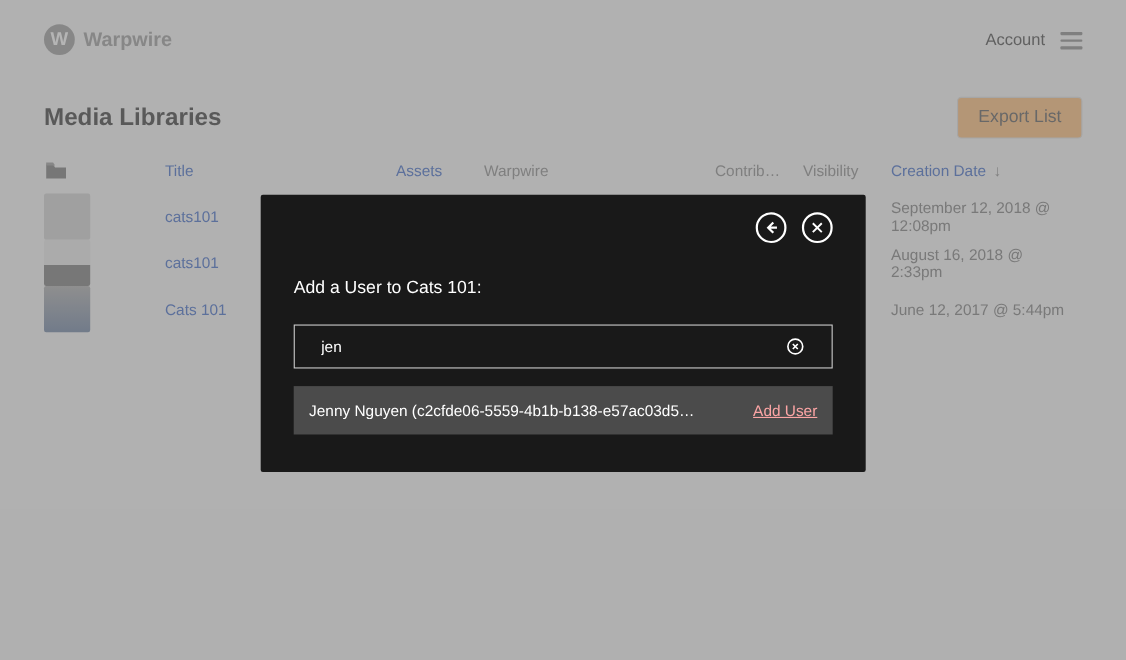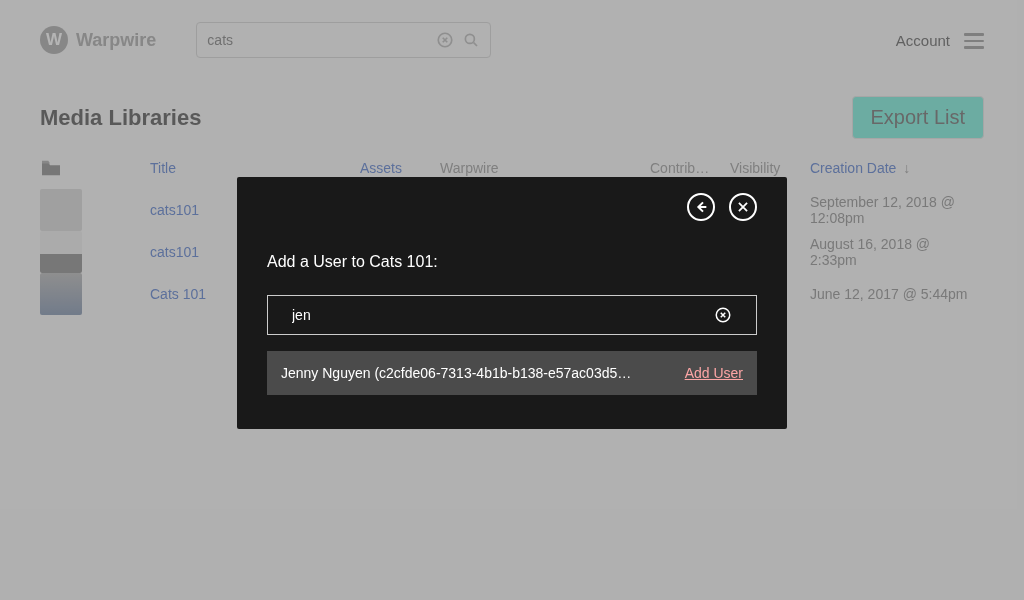--- a/index.html
+++ b/index.html
@@ -49,26 +49,26 @@
     color: #444; font-size: 15px;
   }
   .menu-icon { display: flex; flex-direction: column; gap: 4px; }
   .menu-icon span { display: block; width: 20px; height: 2.5px; background: #888; border-radius: 1px; }
 
   .main { padding: 0 40px; }
   .page-title-row { display: flex; align-items: center; margin: 16px 0 14px; }
   .page-title { font-size: 22px; font-weight: 700; color: #333; }
   .export-btn {
     margin-left: auto;
-    background: #5eead4;
+    background: #fdba74;
     color: #555;
     border: 1px solid #ddd;
     padding: 9px 18px;
     border-radius: 4px;
-    font-size: 20px;
+    font-size: 16px;
     cursor: pointer;
   }
 
   .thead {
     display: flex; align-items: center;
     padding: 6px 0 12px;
     font-size: 14px;
     color: #888;
   }
   .col-thumb { width: 110px; }
@@ -149,37 +149,20 @@
   }
   svg { display: block; }
 </style>
 </head>
 <body>
 
 <div class="header">
   <div class="logo-wrap">
     <div class="logo-circle">W</div>
     <span>Warpwire</span>
-  </div>
-  <div class="search">
-    <input value="cats" style="">
-    <div class="search-icons">
-      <span>
-        <svg width="18" height="18" viewBox="0 0 24 24" fill="none" stroke="#aaa" stroke-width="2.2">
-            <circle cx="12" cy="12" r="9"></circle>
-            <path d="M9 9l6 6M15 9l-6 6"></path>
-          </svg>
-      </span>
-      <span>
-        <svg width="18" height="18" viewBox="0 0 24 24" fill="none" stroke="#aaa" stroke-width="2.2">
-            <circle cx="10.5" cy="10.5" r="6"></circle>
-            <path d="M20 20l-4.5-4.5"></path>
-          </svg>
-      </span>
-    </div>
   </div>
   <div class="header-right">
     <span>Account</span>
     <div class="menu-icon">
         <span></span>
         <span></span>
         <span></span>
       </div>
   </div>
 </div>
@@ -265,16 +248,16 @@
   <div class="modal-input-wrap">
     <input value="jen" style="">
     <span>
       <svg width="18" height="18" viewBox="0 0 24 24" fill="none" stroke="#fff" stroke-width="2">
           <circle cx="12" cy="12" r="9"></circle>
           <path d="M9 9l6 6M15 9l-6 6"></path>
         </svg>
     </span>
   </div>
   <div class="result-row">
-    <div class="result-name">Jenny Nguyen (c2cfde06-7313-4b1b-b138-e57ac03d5…</div>
+    <div class="result-name">Jenny Nguyen (c2cfde06-5559-4b1b-b138-e57ac03d5…</div>
     <span class="add-user-link">Add User</span>
   </div>
 </div>
 
 </body></html>

